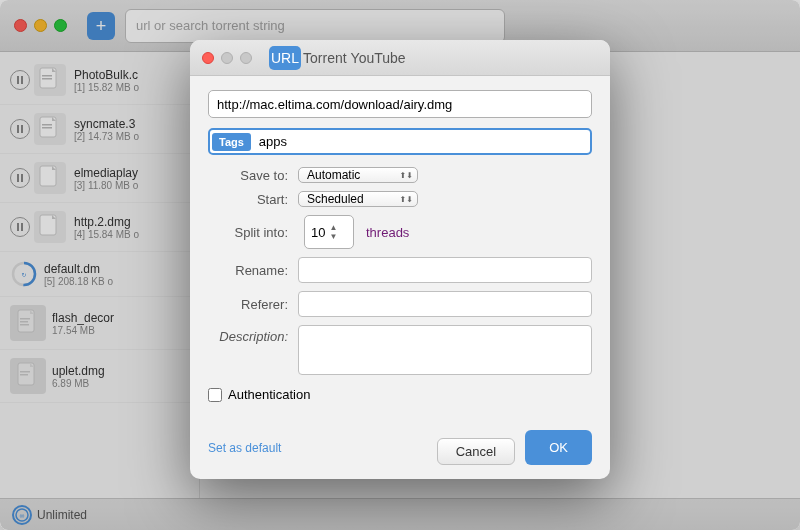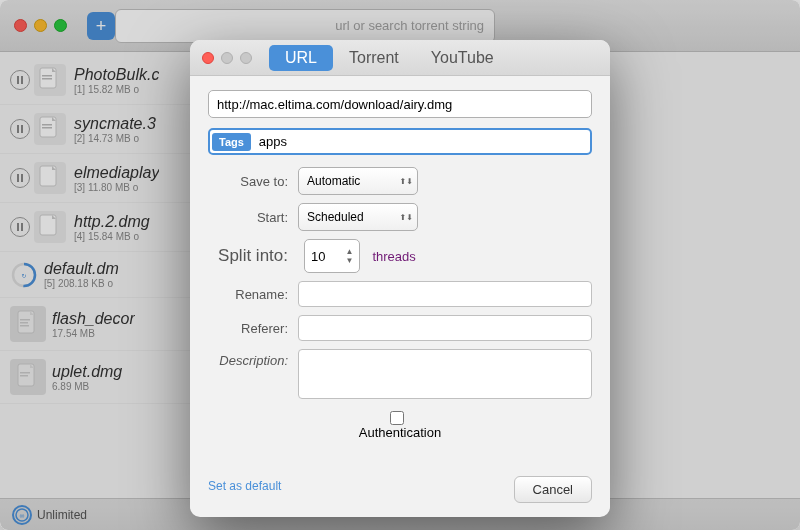--- a/index.html
+++ b/index.html
@@ -61,31 +61,31 @@
       margin-left: 20px;
       cursor: pointer;
       color: white;
       font-size: 18px;
       font-weight: 300;
       line-height: 1;
     }
 
     .search-bar {
       flex: 1;
+      margin-left: 10px;
       height: 28px;
       background: white;
       border-radius: 6px;
       border: 1px solid #c0c0c0;
       padding: 16px 10px;
       font-size: 13px;
       color: #aaa;
       display: flex;
       align-items: center;
       max-width: 380px;
-      justify-content: flex-end;
     }
 
     
     .content-area {
       display: flex;
       height: calc(530px - 52px);
     }
 
     
     .sidebar {
@@ -128,27 +128,26 @@
       justify-content: center;
       cursor: pointer;
       flex-shrink: 0;
     }
 
     .dl-info {
       font-size: 11px;
       overflow: hidden;
     }
     .dl-name {
-      font-size: 16px;
+      font-size: 12px;
       font-weight: 500;
       white-space: nowrap;
       overflow: hidden;
       text-overflow: ellipsis;
       color: #333;
-      font-style: italic;
     }
     .dl-meta {
       color: #888;
       font-size: 10px;
     }
 
     .progress-ring {
       width: 28px;
       height: 28px;
       flex-shrink: 0;
@@ -219,22 +218,22 @@
     .dialog-light.min-d { background: #c8c8c8; border: 1px solid #b0b0b0; }
     .dialog-light.max-d { background: #c8c8c8; border: 1px solid #b0b0b0; }
 
     .tab-bar {
       display: flex;
       gap: 0;
       margin-left: 10px;
     }
 
     .tab {
-      padding: 4px 16px;
-      font-size: 16px;
+      padding: 4px 2px;
+      font-size: 14px;
       border-radius: 5px;
       cursor: pointer;
       color: #555;
     }
     .tab.active {
       background: #4a90d9;
       color: white;
     }
 
     .dialog-body {
@@ -293,21 +292,21 @@
 
     .form-label {
       width: 90px;
       text-align: right;
       font-size: 13px;
       color: #555;
       padding-right: 10px;
     }
 
     .form-select {
-      height: 28px;
+      height: 16px;
       border: 1px solid #b0b0b0;
       border-radius: 5px;
       background: linear-gradient(to bottom, #fff, #f0f0f0);
       font-size: 12px;
       padding: 0 20px 0 8px;
       appearance: none;
       -webkit-appearance: none;
       position: relative;
       min-width: 120px;
       cursor: pointer;
@@ -330,21 +329,21 @@
 
     .split-row {
       display: flex;
       align-items: center;
       gap: 6px;
       margin-bottom: 8px;
     }
 
     .split-label {
       width: 90px;
-      font-size: 17px;
+      font-size: 13px;
       color: #555;
       padding-right: 10px;
     }
 
     .text-input {
       width: 100%;
       height: 26px;
       border: 1px solid #c0c0c0;
       border-radius: 4px;
       background: white;
@@ -367,21 +366,20 @@
 
     .input-fill {
       flex: 1;
     }
 
     .auth-row {
       display: flex;
       align-items: center;
       margin-top: 12px;
       margin-bottom: 4px;
-      flex-direction: column;
     }
 
     .auth-checkbox {
       margin-right: 6px;
       width: 14px;
       height: 14px;
     }
 
     .dialog-footer {
       padding: 8px 18px 14px;
@@ -654,21 +652,21 @@
             <select class="form-select">
               <option>Scheduled</option>
               <option>Immediately</option>
               <option>Manually</option>
             </select>
           </div>
         </div>
 
         <div class="form-row split-row">
           <span class="form-label split-label">Split into:</span>
-          <div style="display:flex;align-items:center;border:1px solid #b0b0b0;border-radius:5px;background:white;padding:16px 6px;height:20px;min-width:50px;gap:20px;">
+          <div style="display:flex;align-items:center;border:1px solid #b0b0b0;border-radius:5px;background:white;padding:16px 6px;height:20px;min-width:50px;gap:4px;">
             <span style="font-size:13px;">10</span>
             <div style="display:flex;flex-direction:column;gap:1px;">
               <span style="font-size:8px;line-height:1;cursor:pointer;color:#666;">▲</span>
               <span style="font-size:8px;line-height:1;cursor:pointer;color:#666;">▼</span>
             </div>
           </div>
           <span style="margin-left:6px;font-size:13px;color:#701a75;">threads</span>
         </div>
 
         <div class="form-row">
@@ -690,20 +688,21 @@
           <input type="checkbox" class="auth-checkbox" style="">
           <span>Authentication</span>
         </div>
 
       </div>
 
       <div class="dialog-footer">
         <a class="set-default-link">Set as default</a>
         <div class="footer-buttons">
           <button class="btn-cancel">Cancel</button>
+          <button class="btn-ok">OK</button>
         </div>
       </div>
 
     </div>
   </div>
 
   <div class="bottom-bar">
     <div class="unlimited-icon">
       <svg width="14" height="14" viewBox="0 0 14 14">
         <circle cx="7" cy="7" r="6" fill="none" stroke="#4a90d9" stroke-width="1.5"></circle>

